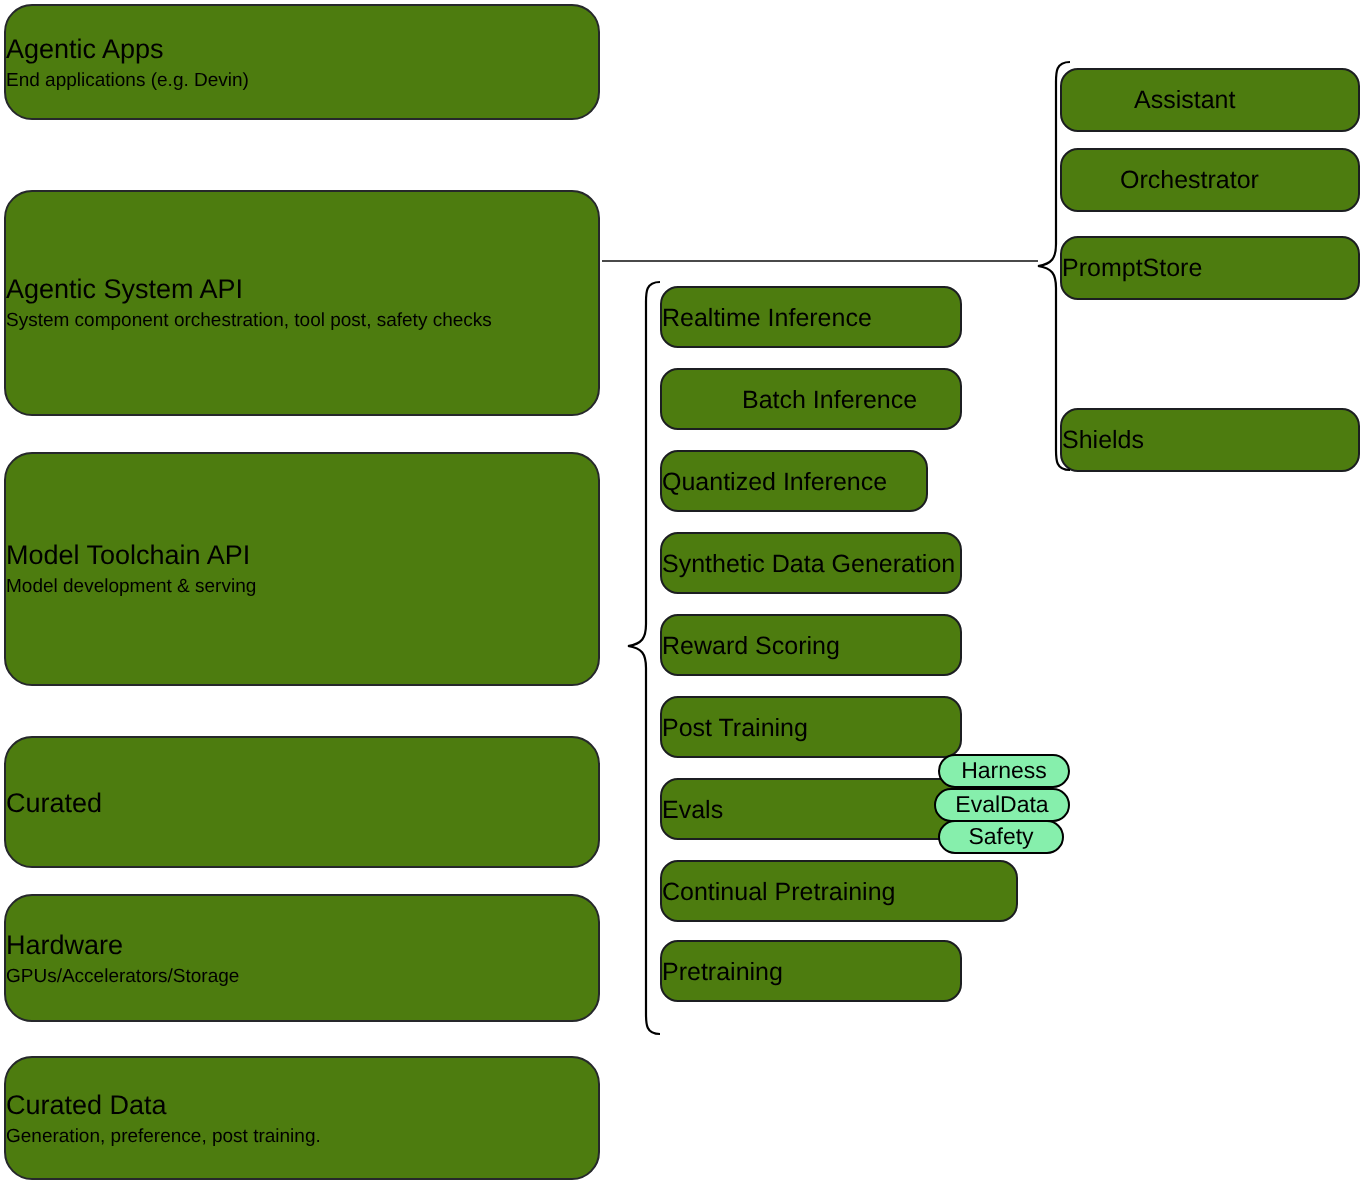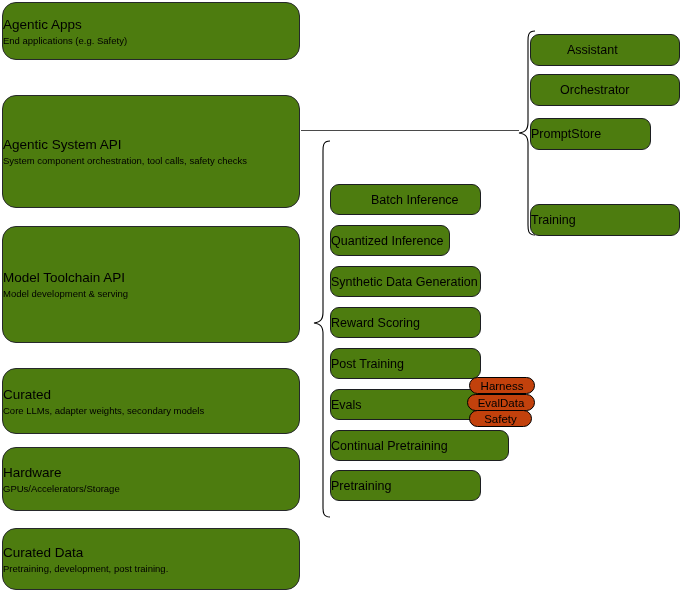--- a/index.html
+++ b/index.html
@@ -55,21 +55,21 @@
     border: 1px solid #1c1e21;
   }
   .item .title {
     font-size: 12.5px;
     line-height: 16px;
   }
   
   .capsule {
     position: absolute;
     box-sizing: border-box;
-    background: #c2410c;
+    background: #86efac;
     border: 1px solid #000000;
     border-radius: 999px;
     display: flex;
     align-items: center;
     justify-content: center;
     font-size: 11.5px;
     line-height: 12px;
     white-space: nowrap;
     z-index: 6;
   }
@@ -91,58 +91,60 @@
     stroke-width: 1.1;
   }
 </style>
 </head>
 <body>
 
 <div id="canvas">
 
   <div class="node layer" style="left:2px; top:2px; width:298px; height:58px;">
     <div class="title">Agentic Apps</div>
-    <div class="subtitle">End applications (e.g. Safety)</div>
+    <div class="subtitle">End applications (e.g. Devin)</div>
   </div>
 
   <div class="node layer" style="left:2px; top:85px; width:298px; height:113px;margin-top:10px;">
     <div class="title">Agentic System API</div>
-    <div class="subtitle">System component orchestration, tool calls, safety checks</div>
+    <div class="subtitle">System component orchestration, tool post, safety checks</div>
   </div>
 
   <div class="node layer" style="left:2px; top:226px; width:298px; height:117px;">
     <div class="title">Model Toolchain API</div>
     <div class="subtitle">Model development &amp; serving</div>
   </div>
 
   <div class="node layer" style="left:2px; top:368px; width:298px; height:66px;">
     <div class="title">Curated</div>
-    <div class="subtitle">Core LLMs, adapter weights, secondary models</div>
   </div>
 
   <div class="node layer" style="left:2px; top:447px; width:298px; height:64px;">
     <div class="title">Hardware</div>
     <div class="subtitle">GPUs/Accelerators/Storage</div>
   </div>
 
   <div class="node layer" style="left:2px; top:528px; width:298px; height:62px;">
     <div class="title">Curated Data</div>
-    <div class="subtitle">Pretraining, development, post training.</div>
+    <div class="subtitle">Generation, preference, post training.</div>
   </div>
 
   <div class="connector" style="left:301px; top:130px; width:218px;"></div>
 
   <svg class="brace" style="left:310px; top:140px;" width="22" height="378" viewBox="0 0 22 378">
     <path d="M20,1 C13,1 13,6 13,11 L13,172 C13,179 11,182 4,183 C11,184 13,187 13,194 L13,367 C13,372 13,377 20,377"></path>
   </svg>
 
+  <div class="node item" style="left:330px; top:143px; width:151px; height:31px;">
+    <div class="title">Realtime Inference</div>
+  </div>
   <div class="node item" style="left:330px; top:184px; width:151px; height:31px;padding-left:40px;">
     <div class="title">Batch Inference</div>
   </div>
-  <div class="node item" style="left:330px; top:225px; width:120px; height:31px;">
+  <div class="node item" style="left:330px; top:225px; width:134px; height:31px;">
     <div class="title">Quantized Inference</div>
   </div>
   <div class="node item" style="left:330px; top:266px; width:151px; height:31px;">
     <div class="title">Synthetic Data Generation</div>
   </div>
   <div class="node item" style="left:330px; top:348px; width:151px; height:31px;">
     <div class="title">Post Training</div>
   </div>
   <div class="node item" style="left:330px; top:307px; width:151px; height:31px;">
     <div class="title">Reward Scoring</div>
@@ -170,20 +172,20 @@
   <svg class="brace" style="left:515px; top:30px;" width="22" height="206" viewBox="0 0 22 206">
     <path d="M20,1 C13,1 13,6 13,11 L13,92 C13,99 11,102 4,103 C11,104 13,107 13,114 L13,195 C13,200 13,205 20,205"></path>
   </svg>
 
   <div class="node item" style="left:530px; top:34px; width:150px; height:32px;padding-left:36px;">
     <div class="title">Assistant</div>
   </div>
   <div class="node item" style="left:530px; top:74px; width:150px; height:32px;padding-left:29px;">
     <div class="title">Orchestrator</div>
   </div>
-  <div class="node item" style="left:530px; top:118px; width:121px; height:32px;">
+  <div class="node item" style="left:530px; top:118px; width:150px; height:32px;">
     <div class="title">PromptStore</div>
   </div>
   <div class="node item" style="left:530px; top:204px; width:150px; height:32px;">
-    <div class="title">Training</div>
+    <div class="title">Shields</div>
   </div>
 
 </div>
 
 </body></html>

